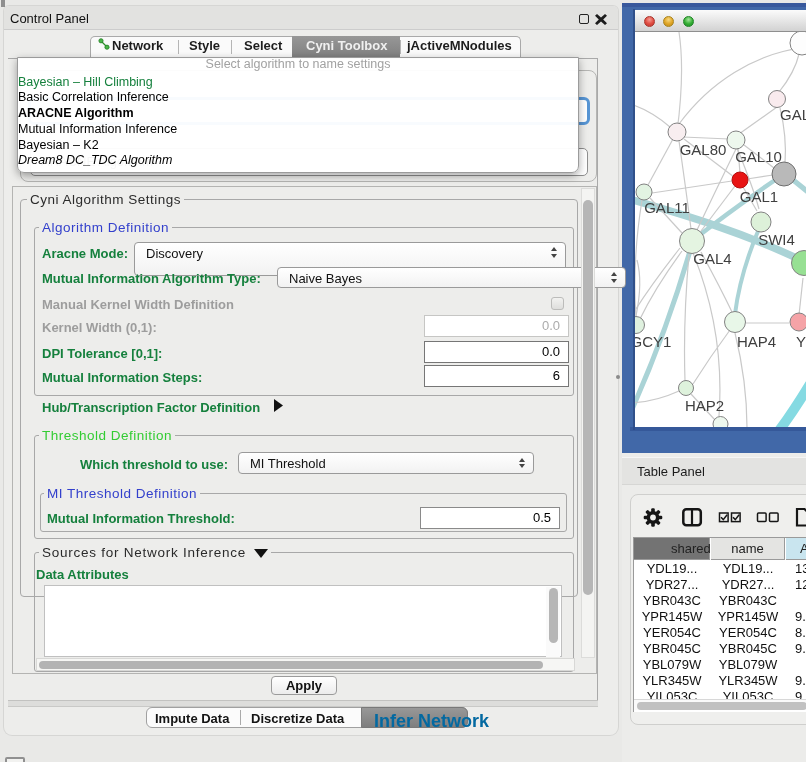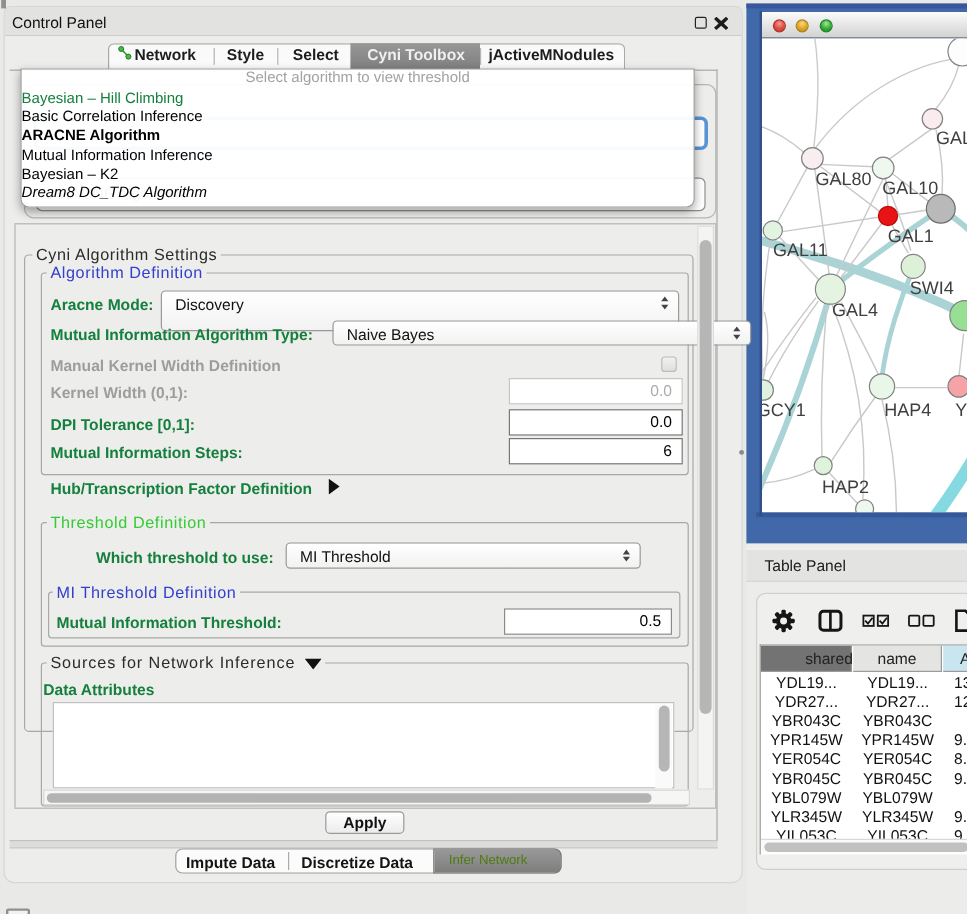--- a/index.html
+++ b/index.html
@@ -208,21 +208,21 @@
 <div class="abs" style="left:407px;top:37.5px;font-size:13px;font-weight:600;color:#1d1d1d;">jActiveMNodules</div>
 
 <div class="abs" style="left:8px;top:58px;width:590px;height:643px;border-top:1px solid #a9a9a9;border-right:1px solid #a9a9a9;"></div>
 
 <div class="abs" style="left:20px;top:70px;width:577px;height:112px;border:1px solid #b5b5b3;border-radius:8px;"></div>
 <div class="abs" style="left:28px;top:97px;width:562px;height:28px;background:#fff;border:3px solid #5795d4;border-radius:6px;"></div>
 <div class="abs" style="left:30px;top:148px;width:558px;height:28px;background:#fff;border:1px solid #8f8f8f;border-radius:5px;font-size:13px;color:#222;line-height:26px;padding-left:10px;">ARACNE Algorithm</div>
 
 <div class="abs" style="left:12px;top:186px;width:585px;height:488px;border:1px solid #b4b4b2;"></div>
 
-<div class="grp" style="left:20px;top:212px;width:558px;height:398px;border-radius:4px;">
+<div class="grp" style="left:20px;top:199px;width:558px;height:398px;border-radius:4px;">
   <span class="gt" style="left:6px;color:#2b2b2b;">Cyni Algorithm Settings</span>
 </div>
 
 <div class="grp" style="left:34px;top:227px;width:540px;height:169px;">
   <span class="gt" style="left:4px;color:#3340cc;">Algorithm Definition</span>
 </div>
 <div class="lbl" style="left:42px;top:246px;">Aracne Mode:</div>
 <div class="combo" style="left:134px;top:242px;width:432px;height:34px;">
     <span class="ct">Discovery</span>
     <span class="arr">
@@ -287,27 +287,27 @@
 <div class="abs" style="left:581px;top:188px;width:14px;height:470px;background:#f4f4f2;border:1px solid #dcdcda;"></div>
 <div class="abs" style="left:583px;top:200px;width:10px;height:395px;background:#b6b6b6;border-radius:5px;"></div>
 
 <div class="abs" style="left:271px;top:676px;width:66px;height:19px;background:linear-gradient(#ffffff,#ececec);border:1px solid #9b9b9b;border-radius:4px;text-align:center;font-size:13px;font-weight:600;color:#111;line-height:17px;">Apply</div>
 <div class="abs" style="left:8px;top:700px;width:590px;height:7px;background:#dddddb;border-top:1px solid #c2c2c0;border-bottom:1px solid #c9c9c7;"></div>
 <div class="abs" style="left:146px;top:707px;width:322px;height:21px;background:#fbfbfb;border:1px solid #a0a0a0;border-radius:6px;"></div>
 <div class="abs" style="left:240px;top:710px;width:1px;height:15px;background:#aaaaaa;"></div>
 <div class="abs" style="left:361px;top:707px;width:107px;height:21px;background:linear-gradient(#989898,#7e7e7e);border:1px solid #797979;border-radius:0 6px 6px 0;"></div>
 <div class="abs" style="left:155px;top:711px;font-size:13px;font-weight:600;color:#141414;">Impute Data</div>
 <div class="abs" style="left:251px;top:711px;font-size:13px;font-weight:600;color:#141414;">Discretize Data</div>
-<div class="abs" style="left:374px;top:711px;font-size:11px;font-weight:400;color:#4d7c0f;">Infer Network</div>
+<div class="abs" style="left:374px;top:711px;font-size:18px;font-weight:700;color:#0369a1;">Infer Network</div>
 
 <div class="abs" style="left:616px;top:375px;width:4px;height:4px;border-radius:50%;background:#8a8a8a;"></div>
 <div class="abs" style="left:5px;top:757px;width:20px;height:10px;background:#f2f2f0;border:2px solid #909090;border-radius:2px;"></div>
 
 <div class="abs" style="left:17px;top:57px;width:562px;height:116px;background:rgba(255,255,255,0.96);border:1px solid #9b9b9b;border-radius:0 0 7px 7px;box-shadow:0 3px 8px rgba(0,0,0,0.35);"></div>
-<div class="abs" style="left:17px;top:57px;width:562px;text-align:center;font-size:12.5px;color:#a2a2a2;">Select algorithm to view threshold</div>
+<div class="abs" style="left:17px;top:57px;width:562px;text-align:center;font-size:12.5px;color:#a2a2a2;">Select algorithm to name settings</div>
 <div id="popitems">
     <div class="abs" style="left:18px;top:74.5px;font-size:12.5px;color:#15803d;">Bayesian – Hill Climbing</div>
     <div class="abs" style="left:18px;top:90.25px;font-size:12.5px;color:#000;">Basic Correlation Inference</div>
     <div class="abs" style="left:18px;top:106px;font-size:12.5px;color:#000;font-weight:bold;">ARACNE Algorithm</div>
     <div class="abs" style="left:18px;top:121.75px;font-size:12.5px;color:#000;">Mutual Information Inference</div>
     <div class="abs" style="left:18px;top:137.5px;font-size:12.5px;color:#000;">Bayesian – K2</div>
     <div class="abs" style="left:18px;top:153.25px;font-size:12.5px;color:#000;font-style:italic;">Dream8 DC_TDC Algorithm</div>
   </div>
 
 </body></html>

